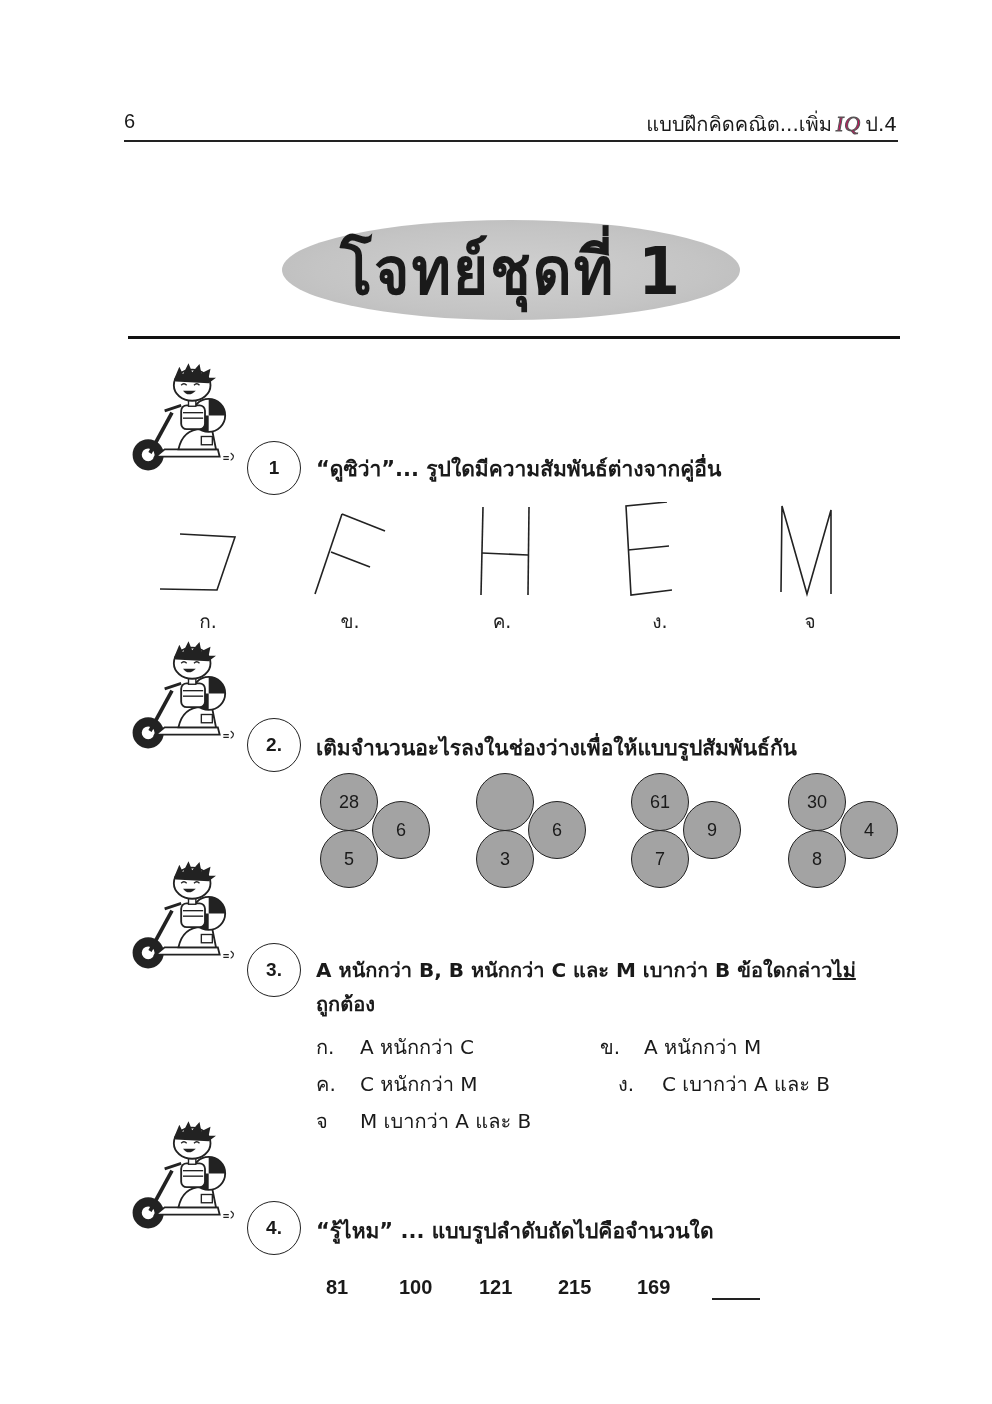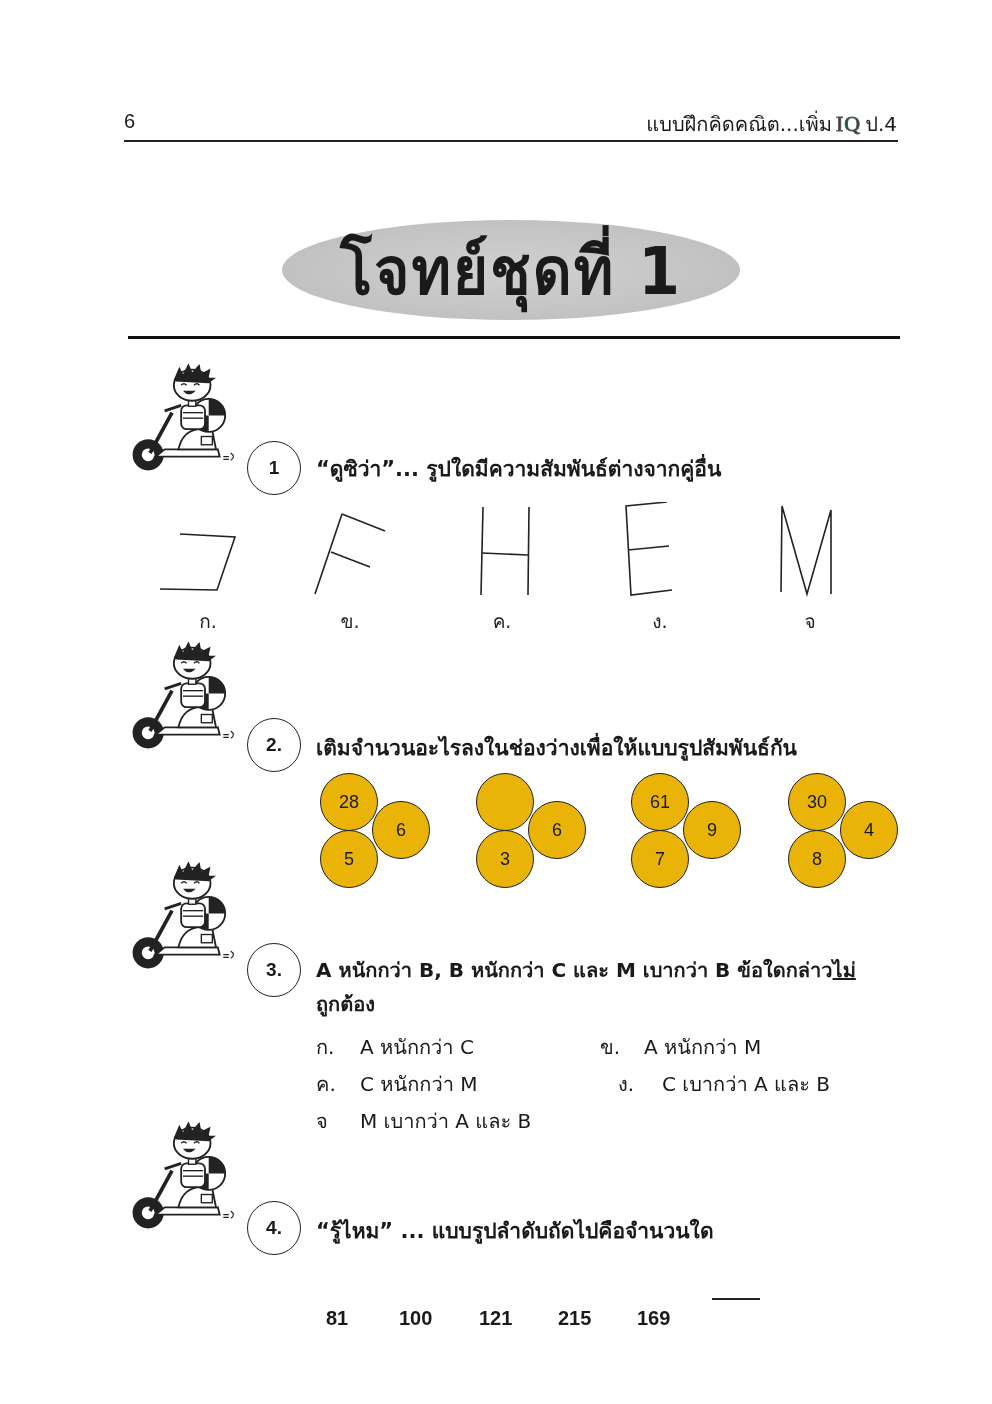--- a/index.html
+++ b/index.html
@@ -6,21 +6,21 @@
   body {
     width: 992px; height: 1404px; background: #ffffff; position: relative;
     font-family: "DejaVu Sans", "Liberation Sans", sans-serif; color: #1a1a1a;
     overflow: hidden;
   }
   .abs { position: absolute; }
   .page-num { left: 124px; top: 110px; font-size: 20px; font-family: "Liberation Sans", sans-serif; }
   .book-title { right: 95px; top: 108px; font-size: 20px; white-space: nowrap; }
   .iq-badge {
     display: inline-block; font-family: "Liberation Serif", serif; font-size: 22px;
-    color: #14532d; -webkit-text-stroke: 1px #555; letter-spacing: 1px; margin: 0 4px;
+    color: #be185d; -webkit-text-stroke: 1px #555; letter-spacing: 1px; margin: 0 4px; font-style: italic;
   }
   .rule-top { left: 124px; top: 140px; width: 774px; height: 2px; background: #222; }
   .banner {
     left: 282px; top: 220px; width: 458px; height: 100px; border-radius: 50%;
     background: radial-gradient(ellipse at center, #d0d0d0 0%, #c4c4c4 60%, #b8b8b8 100%);
     display: flex; align-items: center; justify-content: center;
   }
   .banner-text {
     font-size: 60px; font-weight: bold; color: #1a1a1a; letter-spacing: 2px;
     font-family: "DejaVu Sans", sans-serif; transform: scaleY(1.1);
@@ -32,33 +32,33 @@
     width: 52px; height: 52px; border: 1.6px solid #222; border-radius: 50%;
     display: flex; align-items: center; justify-content: center;
     font-family: "Liberation Sans", sans-serif; font-size: 19px; font-weight: bold;
   }
   .q-text { font-size: 21px; font-weight: bold; white-space: nowrap; }
   .shape-label { font-size: 19px; color: #222; text-align: center; width: 40px; }
 
   .circle-group { width: 120px; height: 120px; }
   .circ {
     position: absolute; width: 56px; height: 56px; border: 1.4px solid #222; border-radius: 50%;
-    background: #eab308; display: flex; align-items: center; justify-content: center;
+    background: #a3a3a3; display: flex; align-items: center; justify-content: center;
     font-family: "Liberation Sans", sans-serif; font-size: 18px;
   }
   .c-top { left: 0; top: 0; }
   .c-right { left: 52px; top: 28px; }
   .c-bot { left: 0; top: 57px; }
 
   .q3-text { font-size: 20px; font-weight: bold; line-height: 34px; font-family: "DejaVu Sans", sans-serif; }
   .q3-text u { }
   .choice { font-size: 20px; white-space: nowrap; font-family: "DejaVu Sans", sans-serif; }
   .choice .lbl { display: inline-block; width: 44px; }
 
-  .seq-num { font-family: "Liberation Sans", sans-serif; font-size: 20px; font-weight: bold; margin-top: 31px; }
+  .seq-num { font-family: "Liberation Sans", sans-serif; font-size: 20px; font-weight: bold; }
   .seq-blank { width: 48px; height: 2px; background: #222; }
 </style>
 </head>
 <body>
 
 <div class="abs page-num">6</div>
 <div class="abs book-title">
   <span>แบบฝึกคิดคณิต...เพิ่ม</span><span class="iq-badge">IQ</span><span>ป.4</span>
 </div>
 <div class="abs rule-top"></div>

